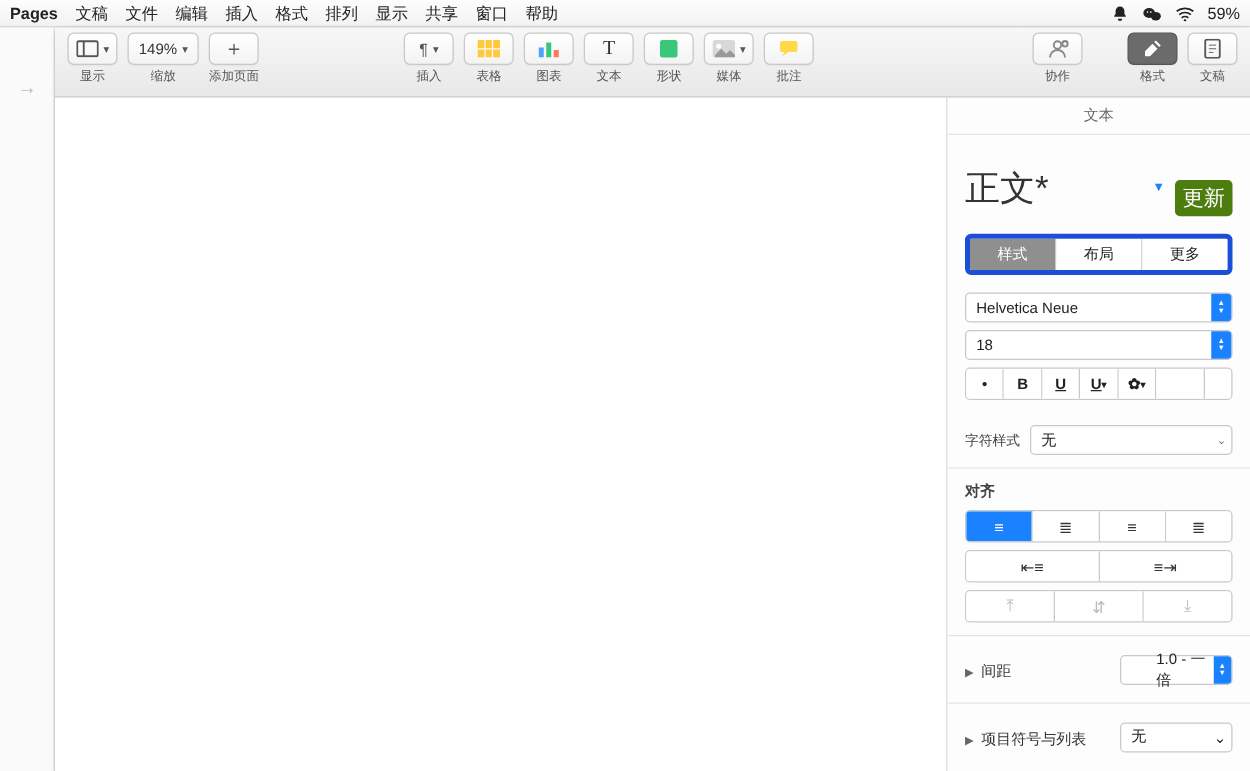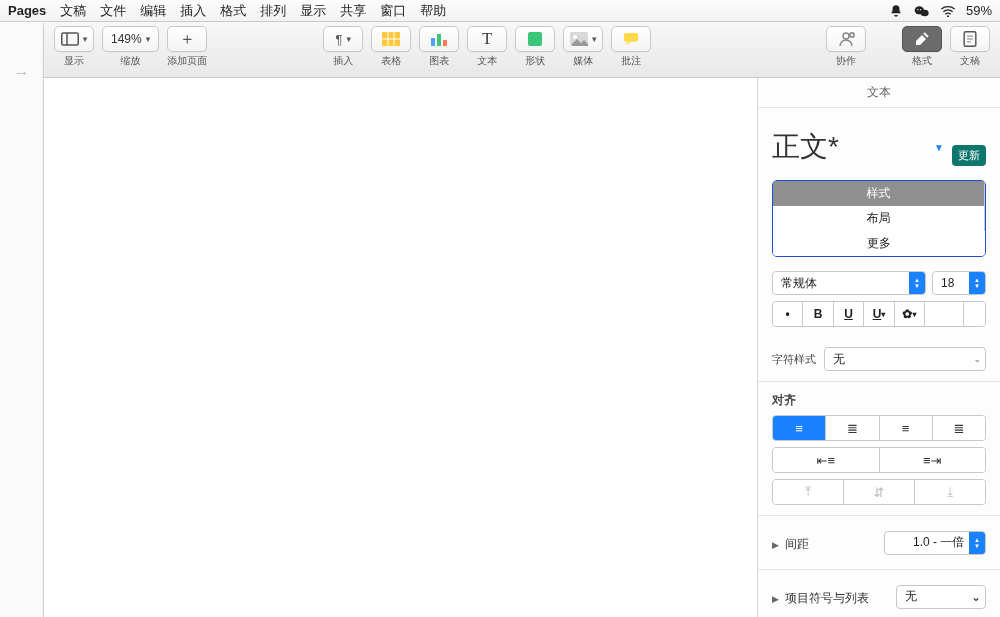--- a/index.html
+++ b/index.html
@@ -42,23 +42,23 @@
 
   
   .body { flex:1; display:flex; overflow:hidden; }
   .canvas { flex:1; background:#fff; border-right:1px solid #d7d7d7; }
   .inspector { width:242px; background:#fdfdfd; display:flex; flex-direction:column; overflow-y:auto; }
 
   .insp-title { text-align:center; font-size:12px; color:#666; padding:6px 0; border-bottom:1px solid #e5e5e5; }
   .insp-pad { padding:10px 14px; }
   .style-row { display:flex; align-items:center; justify-content:space-between; margin:10px 0 14px; }
   .style-name { font-size:28px; color:#333; }
-  .update-btn { background:#0f766e; color:#fff; border:none; border-radius:4px; font-size:11px; padding:3px 6px;margin-top:16px; }
-
-  .seg3 { display:flex; border:1px solid #1d4ed8; border-radius:5px; overflow:hidden; margin-bottom:14px;flex-direction:column; }
+  .update-btn { background:#4d7c0f; color:#fff; border:none; border-radius:4px; font-size:17px; padding:3px 6px;margin-top:16px; }
+
+  .seg3 { display:flex; border:4px solid #1d4ed8; border-radius:5px; overflow:hidden; margin-bottom:14px; }
   .seg3 div{flex:1;text-align:center;font-size:12px;padding:4px 0;background:#fff;border-right:1px solid #c8c8c8;}
   .seg3 div:last-child{border-right:none;}
   .seg3 div.sel{background:#8f8f8f;color:#fff;}
 
   .sec-label{font-size:12px;font-weight:600;color:#444;margin:6px 0;}
   .select{display:flex;align-items:center;justify-content:space-between;background:#fff;border:1px solid #c8c8c8;border-radius:4px;height:24px;padding:0 4px 0 8px;font-size:12px;}
   .select .caps{width:16px;height:100%;background:#1a82ff;border-radius:0 3px 3px 0;margin-right:-4px;display:flex;flex-direction:column;align-items:center;justify-content:center;color:#fff;font-size:6px;}
   .row{display:flex;gap:6px;margin-top:6px;}
   .fontstyle-row .select:first-child{flex:1.8;}
   .fontstyle-row .select:last-child{width:54px;}
@@ -266,25 +266,25 @@
             <button class="update-btn">更新</button>
           </div>
         </div>
 
         <div class="seg3">
           <div class="sel">样式</div>
           <div>布局</div>
           <div>更多</div>
         </div>
 
+        <div class="select">
+          <span>Helvetica Neue</span>
+          <span class="caps">▲<br>▼</span>
+        </div>
         <div class="row fontstyle-row">
-          <div class="select">
-            <span>常规体</span>
-            <span class="caps">▲<br>▼</span>
-          </div>
           <div class="select">
             <span>18</span>
             <span class="caps">▲<br>▼</span>
           </div>
         </div>
 
         <div class="text-btns">
           <div>•</div>
           <div>B</div>
           <div style="text-decoration:underline;">U</div>
@@ -326,21 +326,21 @@
           <div>⤓</div>
         </div>
 
         <div class="sep-line"></div>
 
         <div style="display:flex;align-items:center;justify-content:space-between;">
           <div class="disclose">
             <span class="tri">▶</span>
             <span>间距</span>
           </div>
-          <div class="select" style="width:102px;padding-left:28px;">
+          <div class="select" style="width:90px;padding-left:28px;">
             <span>1.0 - 一倍</span>
             <span class="caps">▲<br>▼</span>
           </div>
         </div>
 
         <div class="sep-line"></div>
 
         <div style="display:flex;align-items:center;justify-content:space-between;">
           <div class="disclose">
             <span class="tri">▶</span>

